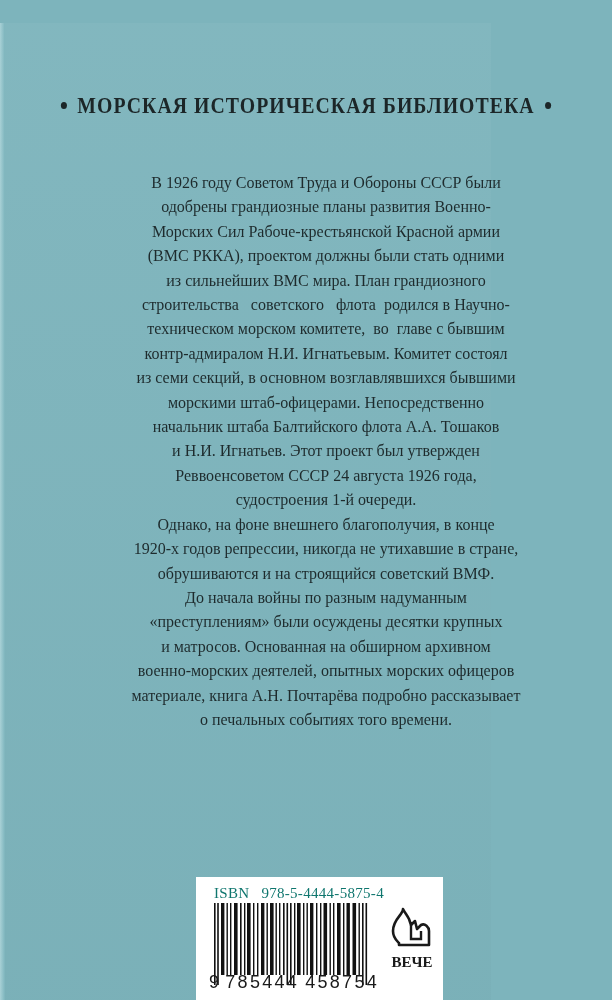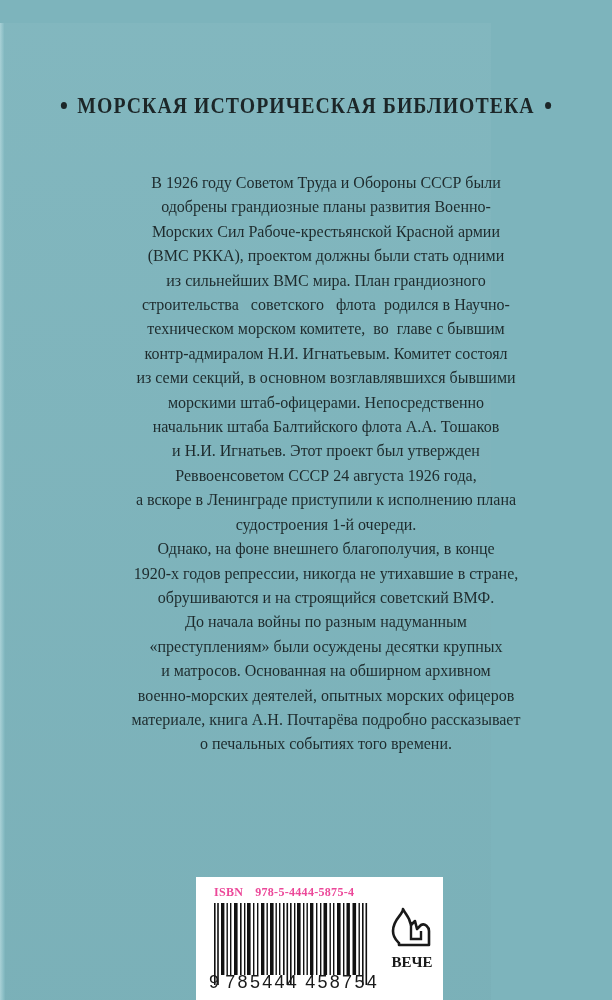--- a/index.html
+++ b/index.html
@@ -81,25 +81,24 @@
       top: 854px;
       width: 247px;
       height: 142px;
       background: #ffffff;
     }
     .isbn-label {
       position: absolute;
       left: 18px;
       top: 8px;
       font-family: "Liberation Serif", "DejaVu Serif", serif;
-      font-size: 12px;
-      color: #ec4899;
+      font-size: 15px;
+      color: #0f766e;
       letter-spacing: 0.3px;
       white-space: nowrap;
-      font-weight: bold;
     }
     .isbn-label .gap { display: inline-block; width: 12px; }
     .barcode {
       position: absolute;
       left: 18px;
       top: 26px;
       width: 160px;
       height: 82px;
     }
     .barcode-digits {
@@ -139,21 +138,20 @@
     <span class="line">(ВМС РККА), проектом должны были стать одними</span>
     <span class="line">из сильнейших ВМС мира. План грандиозного</span>
     <span class="line" style="white-space:pre;">строительства   советского   флота  родился в Научно-</span>
     <span class="line" style="white-space:pre;">техническом морском комитете,  во  главе с бывшим</span>
     <span class="line">контр-адмиралом Н.И. Игнатьевым. Комитет состоял</span>
     <span class="line">из семи секций, в основном возглавлявшихся бывшими</span>
     <span class="line">морскими штаб-офицерами. Непосредственно</span>
     <span class="line">начальник штаба Балтийского флота А.А. Тошаков</span>
     <span class="line">и Н.И. Игнатьев. Этот проект был утвержден</span>
     <span class="line">Реввоенсоветом СССР 24 августа 1926 года,</span>
-    <span class="line">а вскоре в Ленинграде приступили к исполнению плана</span>
     <span class="line">судостроения 1-й очереди.</span>
     <span class="line">Однако, на фоне внешнего благополучия, в конце</span>
     <span class="line">1920-х годов репрессии, никогда не утихавшие в стране,</span>
     <span class="line">обрушиваются и на строящийся советский ВМФ.</span>
     <span class="line">До начала войны по разным надуманным</span>
     <span class="line">«преступлениям» были осуждены десятки крупных</span>
     <span class="line">и матросов. Основанная на обширном архивном</span>
     <span class="line">военно-морских деятелей, опытных морских офицеров</span>
     <span class="line">материале, книга А.Н. Почтарёва подробно рассказывает</span>
     <span class="line">о печальных событиях того времени.</span>

